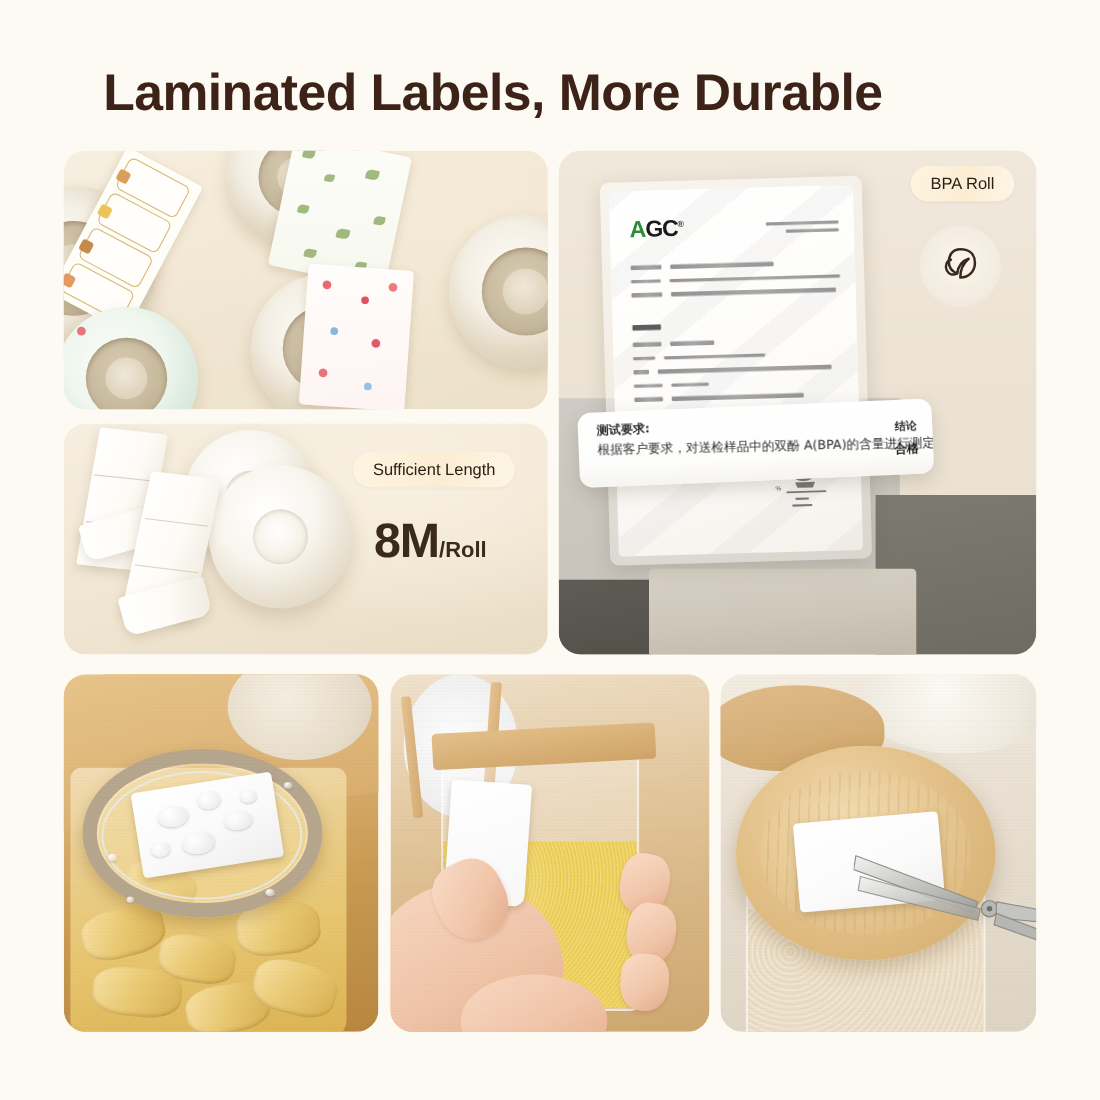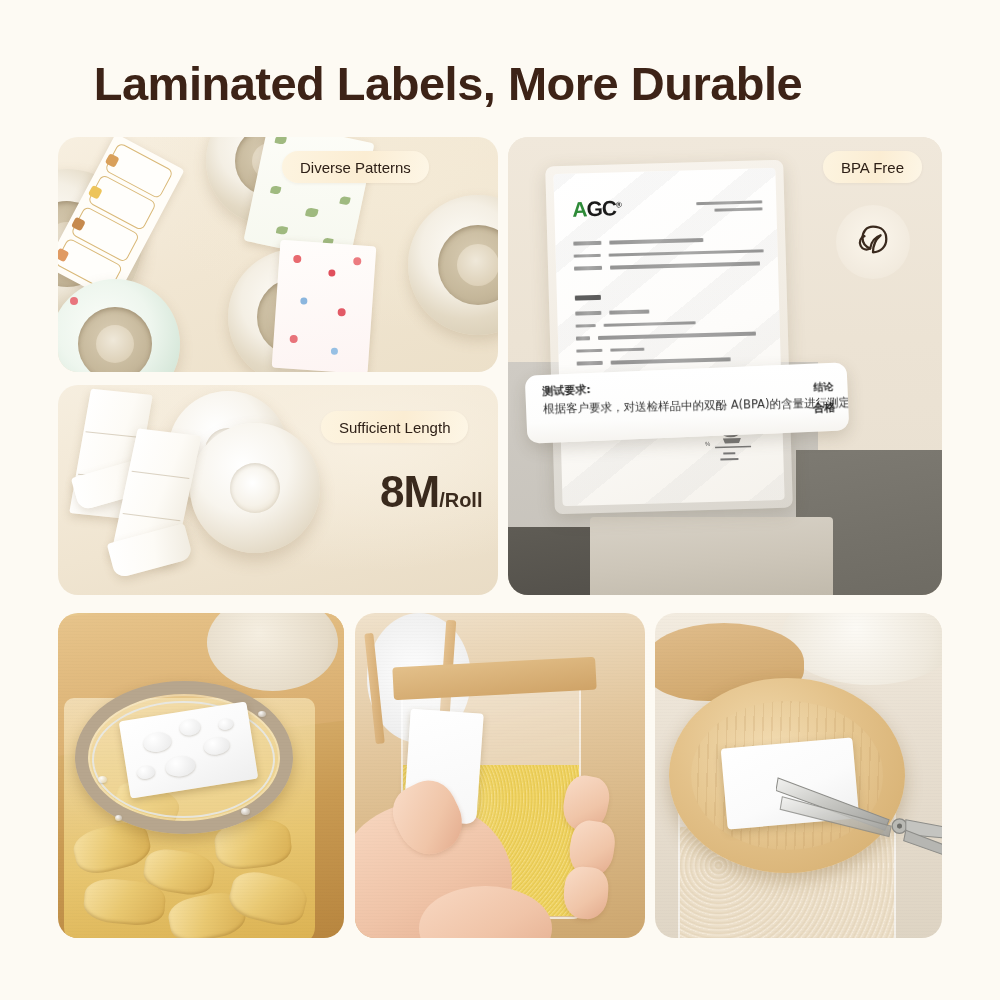--- a/index.html
+++ b/index.html
@@ -509,23 +509,20 @@
     <div class="hole" style="width:42px;height:42px;"></div>
   </div>
 
   <div class="roll" style="left:-8px; top:142px; width:130px; height:130px; background:radial-gradient(circle at 42% 38%, #fbfdf9 0%, #eef6ee 42%, #d9e9dc 70%, #c7dccb 100%);">
     <div class="core" style="width:74px;height:74px;"></div>
     <div class="hole" style="width:38px;height:38px;"></div>
     <div class="flowerbit" style="left:20px;top:18px;width:8px;height:8px;background:#e8757d;"></div>
 
   </div>
 
-  <div class="badge" style="left:224px; top:14px;">
-    <span>Diverse Patterns</span>
-  </div>
 </div>
 
 <div class="panel" id="panel-length">
 
   <div class="len-roll" style="left:110px; top:6px; width:120px; height:120px;">
     <div class="lcore" style="width:46px;height:46px;"></div>
   </div>
   <div class="len-tape" style="left:22px; top:6px; width:62px; height:126px; transform:rotate(6deg) skewX(-4deg); border-radius:3px;">
     <div class="seg" style="top:34%;"></div>
     <div class="seg" style="top:68%;"></div>
@@ -538,21 +535,21 @@
   <div class="len-tape" style="left:66px; top:46px; width:64px; height:130px; transform:rotate(7deg) skewX(-5deg); border-radius:3px;">
     <div class="seg" style="top:33%;"></div>
     <div class="seg" style="top:66%;"></div>
   </div>
   <div class="len-tape" style="left:52px; top:148px; width:80px; height:36px; transform:rotate(-15deg); border-radius:4px 4px 12px 12px;"></div>
 
   <div class="badge" style="left:263px; top:26px;">
     <span>Sufficient Length</span>
   </div>
 
-  <div class="metric" style="left:282px; top:82px;margin-left:40px;">
+  <div class="metric" style="left:282px; top:82px;">
     <span class="big">8M</span><span class="small">/Roll</span>
   </div>
 </div>
 
 <div class="panel" id="panel-bpa">
   <div class="bpa-wall"></div>
   <div class="bpa-block-a"></div>
   <div class="bpa-block-b"></div>
   <div class="bpa-block-c"></div>
   <div class="bpa-pedestal"></div>
@@ -635,21 +632,21 @@
   <div class="eco-badge">
     <span>
       <svg viewBox="0 0 40 40" width="38" height="38" aria-hidden="true">
         <path d="M20 6 C29 6 34 11 34 19 C34 27 28 33 20 33 C20 26 22 20 28 15 C22 17 18 22 17 29 C12 27 9 23 9 18 C9 11 13 6 20 6 Z" fill="none" stroke="#3a2a1e" stroke-width="2.4" stroke-linejoin="round"></path>
         <path d="M17 29 C13 31 9 30 7 26 C5 22 7 17 11 16" fill="none" stroke="#3a2a1e" stroke-width="2.4" stroke-linecap="round"></path>
       </svg>
     </span>
   </div>
 
   <div class="badge" style="right:20px; top:14px;">
-    <span>BPA Free</span>
+    <span>BPA Roll</span>
   </div>
 </div>
 
 <div class="panel panel-bottom" id="panel-waterproof">
   <div class="wp-bg"></div>
   <div class="wp-counter"></div>
   <div class="wp-bowl-bg"></div>
 
   <div class="wp-jar">
     <div class="pasta" style="left:4%;top:52%;width:30%;height:18%;transform:rotate(-14deg);"></div>

